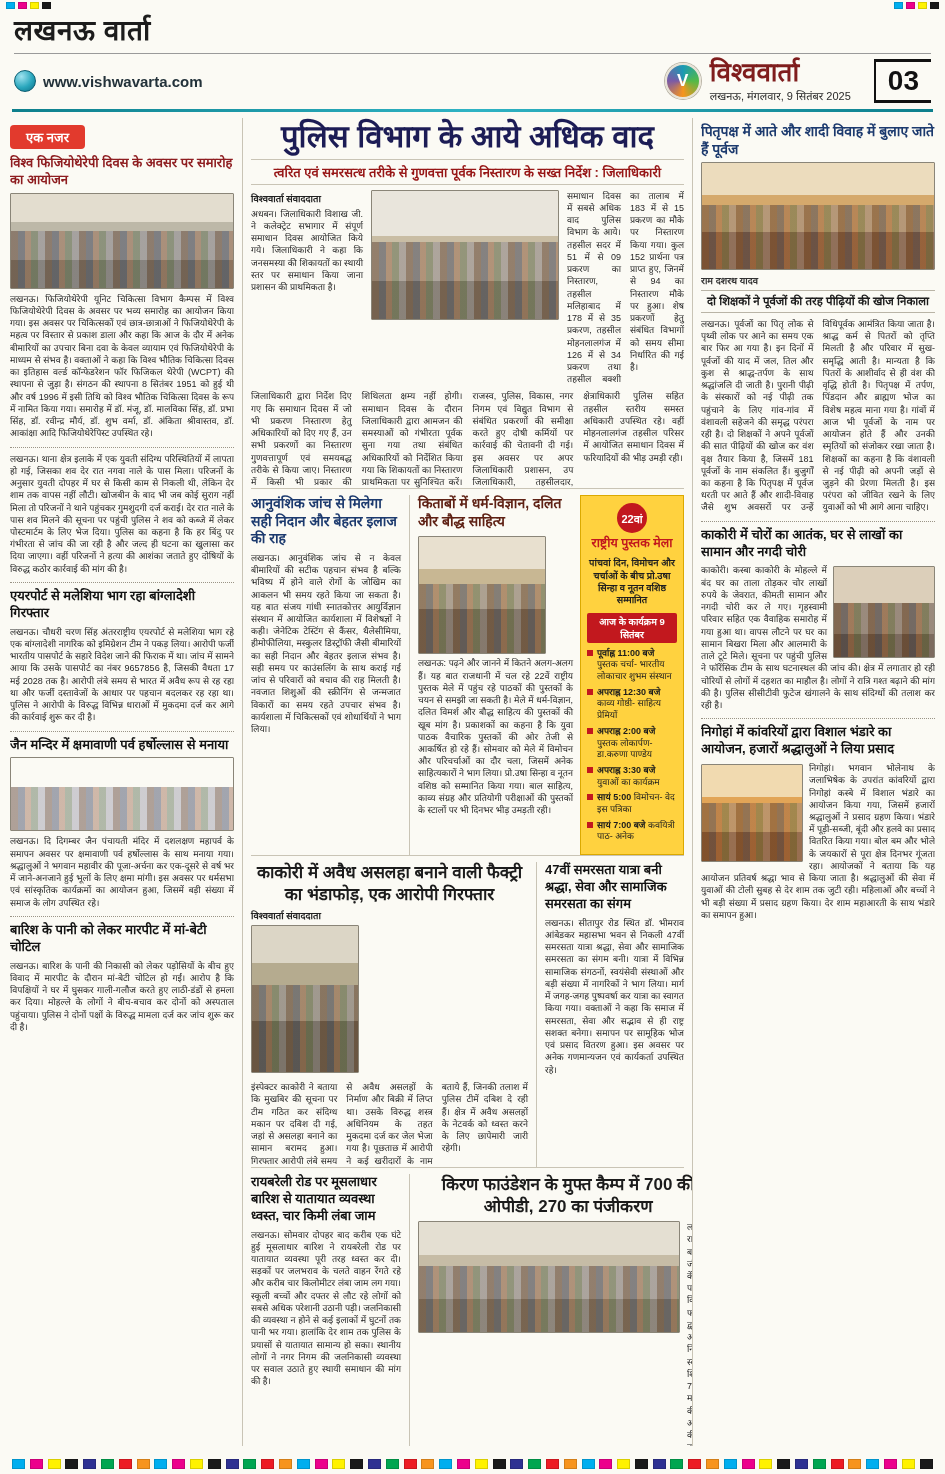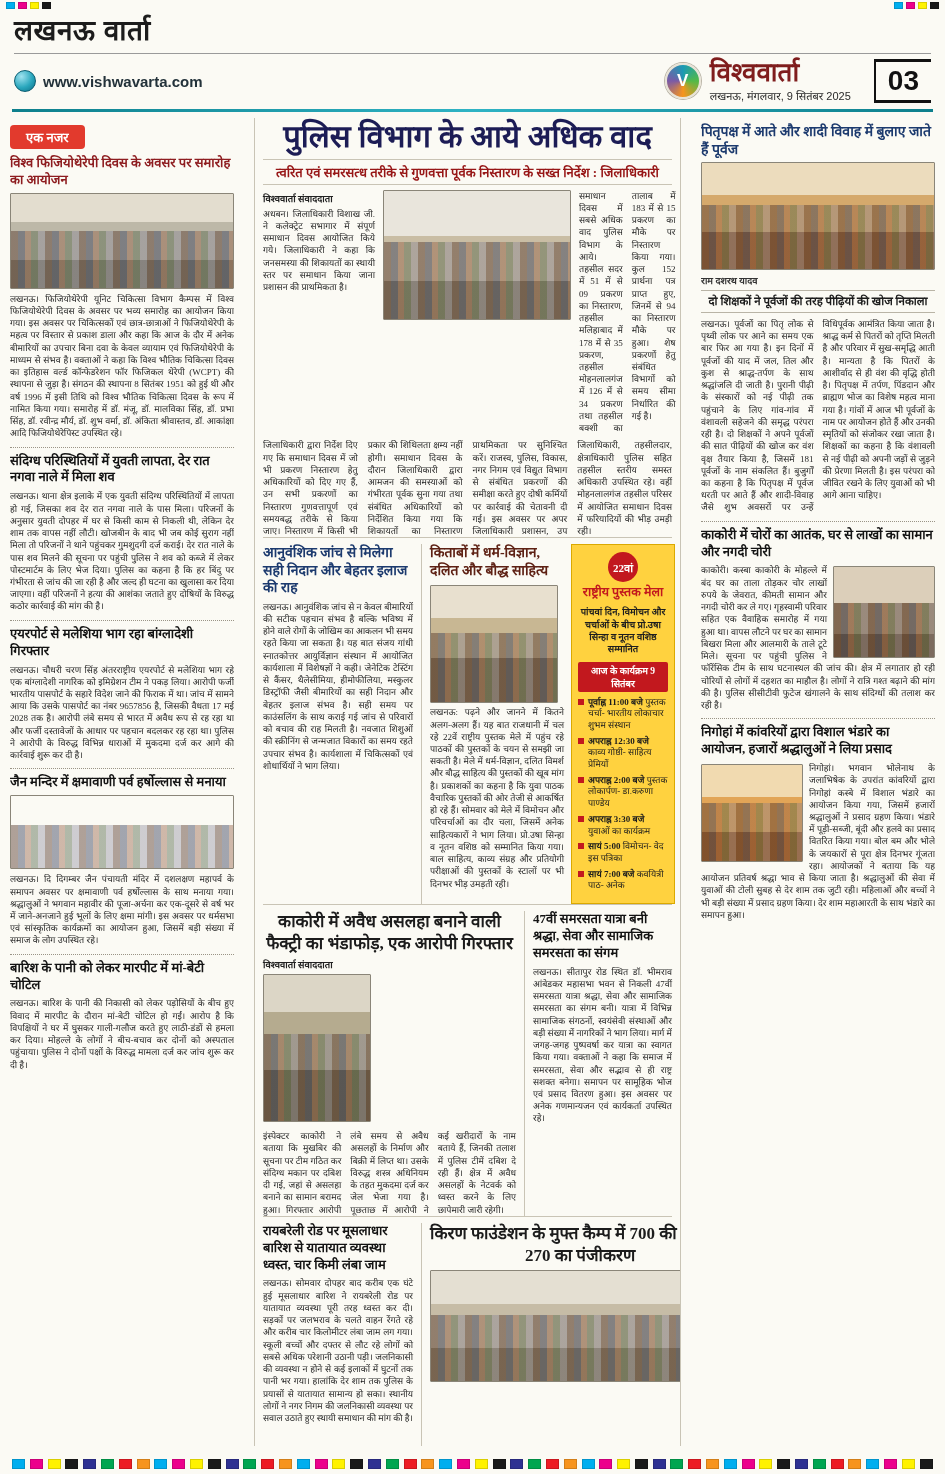--- a/index.html
+++ b/index.html
@@ -27,21 +27,21 @@
   .brand-logo { width:36px; height:36px; border-radius:50%; color:#fff; font-weight:800; font-size:17px;
     display:flex; align-items:center; justify-content:center;
     background:conic-gradient(#1b9ab4,#53b948,#f7941d,#7b5aa6,#1b9ab4); border:2px solid #e8e3d6; box-shadow:0 0 0 1px #b9b4a6; }
   .brand-text { text-align:left; }
   .brand-name { color:#7f1d1d; font-size:26px; font-weight:800; line-height:1; }
   .edition { font-size:11px; color:#2a2a2a; margin-top:3px; }
   .pageno-box { font-size:28px; font-weight:800; color:#111; border-top:3px solid #111; border-bottom:3px solid #111;
     border-left:2px solid #111; padding:3px 12px; margin-left:14px; }
   .header-rule { height:3px; margin:0 12px; background:linear-gradient(90deg,#0d7f8c,#2fb3c4 50%,#0d7f8c); }
   
-  .content { display:grid; grid-template-columns:224px 1fr 234px; gap:20px; padding:6px 10px 18px; height:1352px; overflow:hidden;font-family:Liberation Serif, serif; }
+  .content { display:grid; grid-template-columns:224px 1fr 234px; gap:8px; padding:6px 10px 18px; height:1352px; overflow:hidden; }
   .col { overflow:hidden; }
   .col-center { border-left:1px solid #c9c4b5; border-right:1px solid #c9c4b5; padding:0 8px; }
   
   .art { padding:5px 0 7px; border-bottom:1px dotted #9a9486; }
   .art:last-child { border-bottom:none; }
   .hl { font-size:13px; font-weight:800; line-height:1.3; color:#131313; margin-bottom:4px; }
   .hl-maroon { color:#8e1d20; }
   .hl-blue { color:#1c3a6e; }
   .hl-brown { color:#5e2114; }
   .body { font-size:9px; line-height:1.36; text-align:justify; color:#262626; }
@@ -143,21 +143,20 @@
   <main class="content">
 
     <aside class="col col-left">
       <div class="art">
         <span class="ek-nazar">एक नजर</span>
         <h3 class="hl hl-maroon">विश्व फिजियोथेरेपी दिवस के अवसर पर समारोह का आयोजन</h3>
         <div class="photo ph-physio"></div>
         <p class="body">लखनऊ। फिजियोथेरेपी यूनिट चिकित्सा विभाग कैम्पस में विश्व फिजियोथेरेपी दिवस के अवसर पर भव्य समारोह का आयोजन किया गया। इस अवसर पर चिकित्सकों एवं छात्र-छात्राओं ने फिजियोथेरेपी के महत्व पर विस्तार से प्रकाश डाला और कहा कि आज के दौर में अनेक बीमारियों का उपचार बिना दवा के केवल व्यायाम एवं फिजियोथेरेपी के माध्यम से संभव है। वक्ताओं ने कहा कि विश्व भौतिक चिकित्सा दिवस का इतिहास वर्ल्ड कॉन्फेडरेशन फॉर फिजिकल थेरेपी (WCPT) की स्थापना से जुड़ा है। संगठन की स्थापना 8 सितंबर 1951 को हुई थी और वर्ष 1996 में इसी तिथि को विश्व भौतिक चिकित्सा दिवस के रूप में नामित किया गया। समारोह में डॉ. मंजू, डॉ. मालविका सिंह, डॉ. प्रभा सिंह, डॉ. रवीन्द्र मौर्य, डॉ. शुभ वर्मा, डॉ. अंकिता श्रीवास्तव, डॉ. आकांक्षा आदि फिजियोथेरेपिस्ट उपस्थित रहे।</p>
       </div>
       <div class="art">
-        <h3 class="hl">संदिग्ध परिस्थितियों में युवती लापता, देर रात नगवा नाले में मिला शव</h3>
         <p class="body">लखनऊ। थाना क्षेत्र इलाके में एक युवती संदिग्ध परिस्थितियों में लापता हो गई, जिसका शव देर रात नगवा नाले के पास मिला। परिजनों के अनुसार युवती दोपहर में घर से किसी काम से निकली थी, लेकिन देर शाम तक वापस नहीं लौटी। खोजबीन के बाद भी जब कोई सुराग नहीं मिला तो परिजनों ने थाने पहुंचकर गुमशुदगी दर्ज कराई। देर रात नाले के पास शव मिलने की सूचना पर पहुंची पुलिस ने शव को कब्जे में लेकर पोस्टमार्टम के लिए भेज दिया। पुलिस का कहना है कि हर बिंदु पर गंभीरता से जांच की जा रही है और जल्द ही घटना का खुलासा कर दिया जाएगा। वहीं परिजनों ने हत्या की आशंका जताते हुए दोषियों के विरुद्ध कठोर कार्रवाई की मांग की है।</p>
       </div>
       <div class="art">
         <h3 class="hl">एयरपोर्ट से मलेशिया भाग रहा बांग्लादेशी गिरफ्तार</h3>
         <p class="body">लखनऊ। चौधरी चरण सिंह अंतरराष्ट्रीय एयरपोर्ट से मलेशिया भाग रहे एक बांग्लादेशी नागरिक को इमिग्रेशन टीम ने पकड़ लिया। आरोपी फर्जी भारतीय पासपोर्ट के सहारे विदेश जाने की फिराक में था। जांच में सामने आया कि उसके पासपोर्ट का नंबर 9657856 है, जिसकी वैधता 17 मई 2028 तक है। आरोपी लंबे समय से भारत में अवैध रूप से रह रहा था और फर्जी दस्तावेजों के आधार पर पहचान बदलकर रह रहा था। पुलिस ने आरोपी के विरुद्ध विभिन्न धाराओं में मुकदमा दर्ज कर आगे की कार्रवाई शुरू कर दी है।</p>
       </div>
       <div class="art">
         <h3 class="hl">जैन मन्दिर में क्षमावाणी पर्व हर्षोल्लास से मनाया</h3>
         <div class="photo ph-jain"></div>
         <p class="body">लखनऊ। दि दिगम्बर जैन पंचायती मंदिर में दशलक्षण महापर्व के समापन अवसर पर क्षमावाणी पर्व हर्षोल्लास के साथ मनाया गया। श्रद्धालुओं ने भगवान महावीर की पूजा-अर्चना कर एक-दूसरे से वर्ष भर में जाने-अनजाने हुई भूलों के लिए क्षमा मांगी। इस अवसर पर धर्मसभा एवं सांस्कृतिक कार्यक्रमों का आयोजन हुआ, जिसमें बड़ी संख्या में समाज के लोग उपस्थित रहे।</p>

